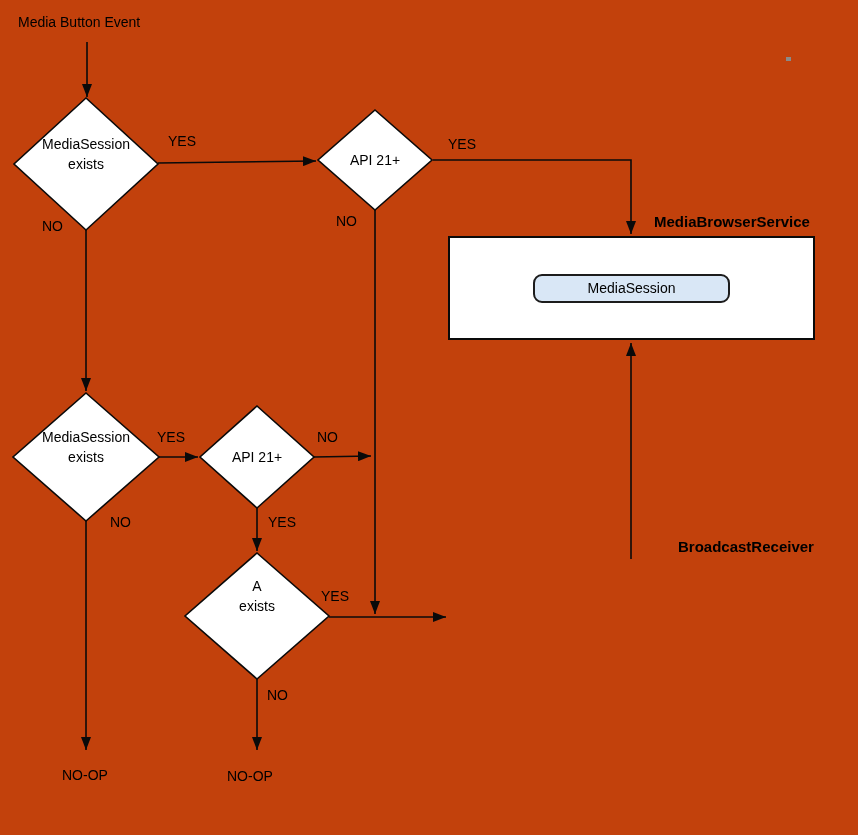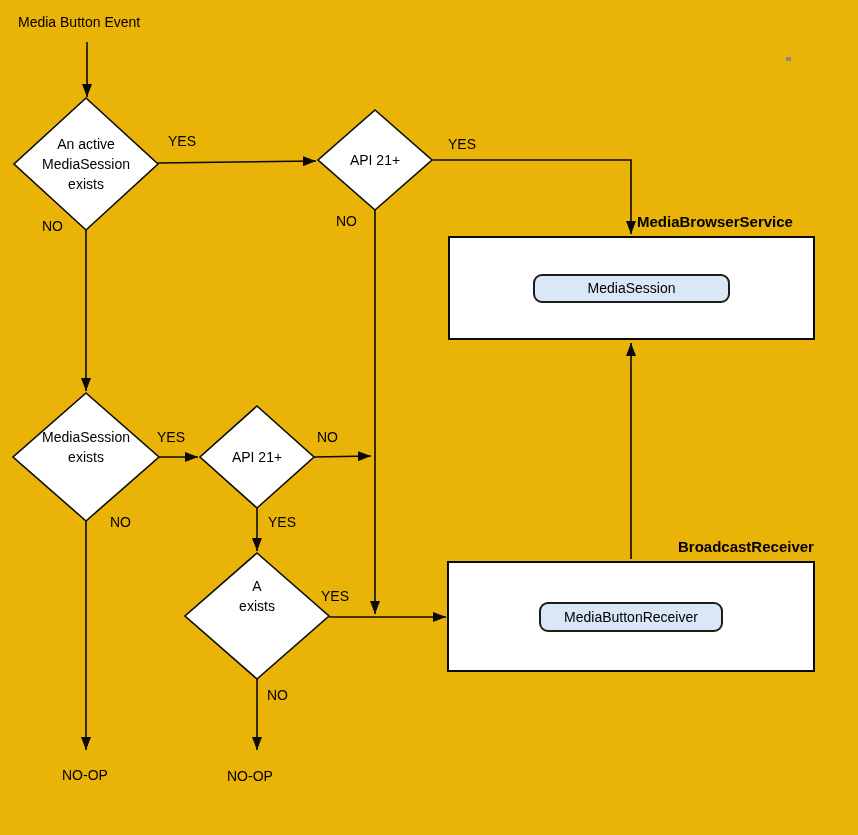--- a/index.html
+++ b/index.html
@@ -2,21 +2,21 @@
 <html style="--line: #0a0a0a; --node-fill: #d9e7f6; --node-border: #1c1c1c;"><head>
 <meta charset="utf-8">
 <style>
   :root{
     --line:#0a0a0a;
     --node-fill:#d9e7f6;
     --node-border:#1c1c1c;
   }
   html,body{margin:0;padding:0;background:#ffffff;}
   #canvas{
-    position:relative;width:858px;height:835px;background:#eab308;overflow:hidden;
+    position:relative;width:858px;height:835px;background:#c2410c;overflow:hidden;
     font-family:"Liberation Sans",sans-serif;color:#000;
   }
   #wires{position:absolute;left:0;top:0;width:858px;height:835px;}
   #wires path.conn{fill:none;stroke:var(--line);stroke-width:1.6;}
   #wires polygon.diamond{fill:#ffffff;stroke:var(--line);stroke-width:1.6;}
   #arrowhead path{fill:var(--line);}
   .lbl{position:absolute;font-size:14px;line-height:16px;white-space:nowrap;}
   .dtext{position:absolute;text-align:center;font-size:14px;line-height:20px;}
   .dtext span{display:block;}
   .boxtitle{position:absolute;font-size:15px;font-weight:bold;white-space:nowrap;}
@@ -40,21 +40,21 @@
   #lbl-api21top-yes{left:448px;top:136px;}
   #lbl-api21top-no{left:336px;top:213px;}
   #lbl-inactive-yes{left:157px;top:429px;}
   #lbl-inactive-no{left:110px;top:514px;}
   #lbl-api21mid-no{left:317px;top:429px;}
   #lbl-api21mid-yes{left:268px;top:514px;}
   #lbl-receiver-yes{left:321px;top:588px;}
   #lbl-receiver-no{left:267px;top:687px;}
   #lbl-noop-left{left:62px;top:767px;}
   #lbl-noop-right{left:227px;top:768px;}
-  #title-mbs{left:637px;top:213px;text-align:right;}
+  #title-mbs{left:654px;top:213px;text-align:right;}
   #title-br{left:678px;top:538px;}
   
   #txt-active{left:14px;top:134px;width:144px;}
   #txt-api21top{left:318px;top:150px;width:114px;}
   #txt-inactive{left:13px;top:427px;width:146px;}
   #txt-api21mid{left:200px;top:447px;width:114px;}
   #txt-receiver{left:185px;top:576px;width:144px;}
   #artifact-dot{position:absolute;left:786px;top:57px;width:5px;height:4px;background:#8a8a8a;}
 </style>
 </head>
@@ -85,21 +85,20 @@
     <polygon class="diamond" points="86,98 158,164 86,230 14,164"></polygon>
     <polygon class="diamond" points="375,110 432,160 375,210 318,160"></polygon>
     <polygon class="diamond" points="86,393 159,457 86,521 13,457"></polygon>
     <polygon class="diamond" points="257,406 314,457 257,508 200,457"></polygon>
     <polygon class="diamond" points="257,553 329,616 257,679 185,616"></polygon>
   </svg>
 
   <div class="lbl" id="lbl-start">Media Button Event</div>
 
   <div class="dtext" id="txt-active">
-    <span>An active</span>
     <span>MediaSession</span>
     <span>exists</span>
   </div>
   <div class="dtext" id="txt-api21top">API 21+</div>
   <div class="dtext" id="txt-inactive">
     <span>MediaSession</span>
     <span>exists</span>
   </div>
   <div class="dtext" id="txt-api21mid">API 21+</div>
   <div class="dtext" id="txt-receiver">
@@ -117,22 +116,19 @@
   <div class="lbl" id="lbl-api21mid-yes">YES</div>
   <div class="lbl" id="lbl-receiver-yes">YES</div>
   <div class="lbl" id="lbl-receiver-no">NO</div>
 
   <div class="boxtitle" id="title-mbs">MediaBrowserService</div>
   <div class="cbox" id="box-mbs">
     <div class="pill" id="pill-ms">MediaSession</div>
   </div>
 
   <div class="boxtitle" id="title-br">BroadcastReceiver</div>
-  <div class="cbox" id="box-br">
-    <div class="pill" id="pill-mbr">MediaButtonReceiver</div>
-  </div>
 
   <div class="lbl" id="lbl-noop-left">NO-OP</div>
   <div class="lbl" id="lbl-noop-right">NO-OP</div>
 
   <div id="artifact-dot"></div>
 
 </div>
 
 </body></html>

